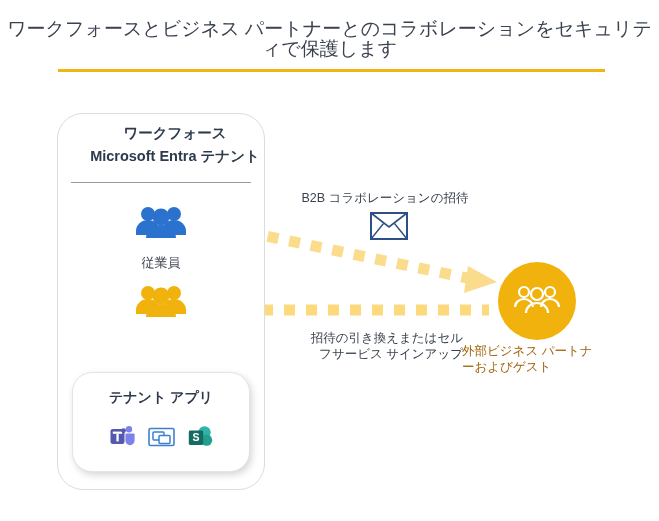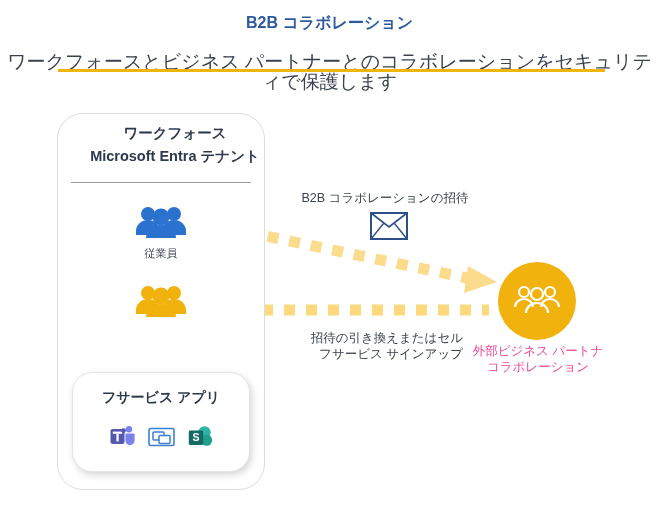--- a/index.html
+++ b/index.html
@@ -86,22 +86,22 @@
     width: 208px;
     text-align: center;
   }
   .persona .persona-icon {
     display: block;
     margin: 0 auto;
     line-height: 0;
   }
   .persona .persona-label {
     display: block;
-    margin-top: 6px;
-    font-size: 11px;
+    margin-top: 15px;
+    font-size: 13px;
     color: #3a424f;
     line-height: 17px;
   }
   #persona-employees { left: 57px; top: 205px; }
   #persona-guests { left: 57px; top: 284px; }
 
   
   #apps-card {
     position: absolute;
     left: 72px;
@@ -179,41 +179,40 @@
     background: #f1b20d;
     display: flex;
     align-items: center;
     justify-content: center;
   }
   #partner-label {
     position: absolute;
     left: 462px;
     top: 343px;
     width: 152px;
-    text-align: center;
+    text-align: left;
     font-size: 12.5px;
-    color: #ec4899;
+    color: #a16207;
     line-height: 16px;
   }
 
   
   #arrows {
     position: absolute;
     left: 0;
     top: 0;
     width: 659px;
     height: 521px;
     pointer-events: none;
   }
 </style>
 </head>
 <body>
 
 <div id="header">
-  <div id="title">B2B コラボレーション</div>
   <div id="subtitle">ワークフォースとビジネス パートナーとのコラボレーションをセキュリティで保護します</div>
 </div>
 <div id="header-rule"></div>
 
 <svg id="arrows" viewBox="0 0 659 521">
 
   <g>
     <line x1="203" y1="223" x2="472" y2="279" stroke="#fbdc8c" stroke-width="11" stroke-dasharray="11 11" stroke-linecap="butt"></line>
     <polygon points="468,266 497,282 464,293" fill="#fbdc8c"></polygon>
   </g>
@@ -252,21 +251,21 @@
       <circle cx="39" cy="9" r="7" fill="#f1b20d"></circle>
       <path d="M1 26 a12 11 0 0 1 24 0 v4 H1 Z" fill="#f1b20d"></path>
       <path d="M27 26 a12 11 0 0 1 24 0 v4 H27 Z" fill="#f1b20d"></path>
       <circle cx="26" cy="12" r="8.5" fill="#f1b20d"></circle>
       <path d="M11 33 a15 13 0 0 1 30 0 Z" fill="#f1b20d"></path>
     </svg>
   </span>
 </div>
 
 <div id="apps-card"></div>
-<div id="apps-title">フサービス アプリ</div>
+<div id="apps-title">テナント アプリ</div>
 <div id="apps-icon-row">
   <span class="app-icon">
     <svg width="25" height="23" viewBox="0 0 25 23">
       <rect x="0.5" y="4" width="14" height="15" rx="2.2" fill="#5558af"></rect>
       <rect x="2.8" y="6.6" width="9.4" height="2.2" fill="#ffffff"></rect>
       <rect x="6.4" y="8.8" width="2.3" height="7.6" fill="#ffffff"></rect>
       <circle cx="19" cy="4.2" r="3.2" fill="#7b83eb"></circle>
       <path d="M15.4 8.6 h8.2 a1 1 0 0 1 1 1 v6 a4.6 4.6 0 0 1 -9.2 0 v-6 a1 1 0 0 1 1 -1 Z" fill="#7b83eb"></path>
       <circle cx="13.6" cy="5.6" r="2.4" fill="#5558af"></circle>
     </svg>
@@ -309,14 +308,14 @@
       <circle cx="36" cy="9" r="5" fill="none" stroke="#ffffff" stroke-width="2.2"></circle>
       <path d="M1 24 a9 8 0 0 1 18 0" fill="none" stroke="#ffffff" stroke-width="2.2"></path>
       <path d="M27 24 a9 8 0 0 1 18 0" fill="none" stroke="#ffffff" stroke-width="2.2"></path>
       <circle cx="23" cy="11" r="6" fill="none" stroke="#ffffff" stroke-width="2.2"></circle>
       <path d="M12 30 a11 10 0 0 1 22 0" fill="none" stroke="#ffffff" stroke-width="2.2"></path>
     </svg>
   </span>
 </div>
 <div id="partner-label">
   <div>外部ビジネス パートナ</div>
-  <div>コラボレーション</div>
+  <div>ーおよびゲスト</div>
 </div>
 
 </body></html>

